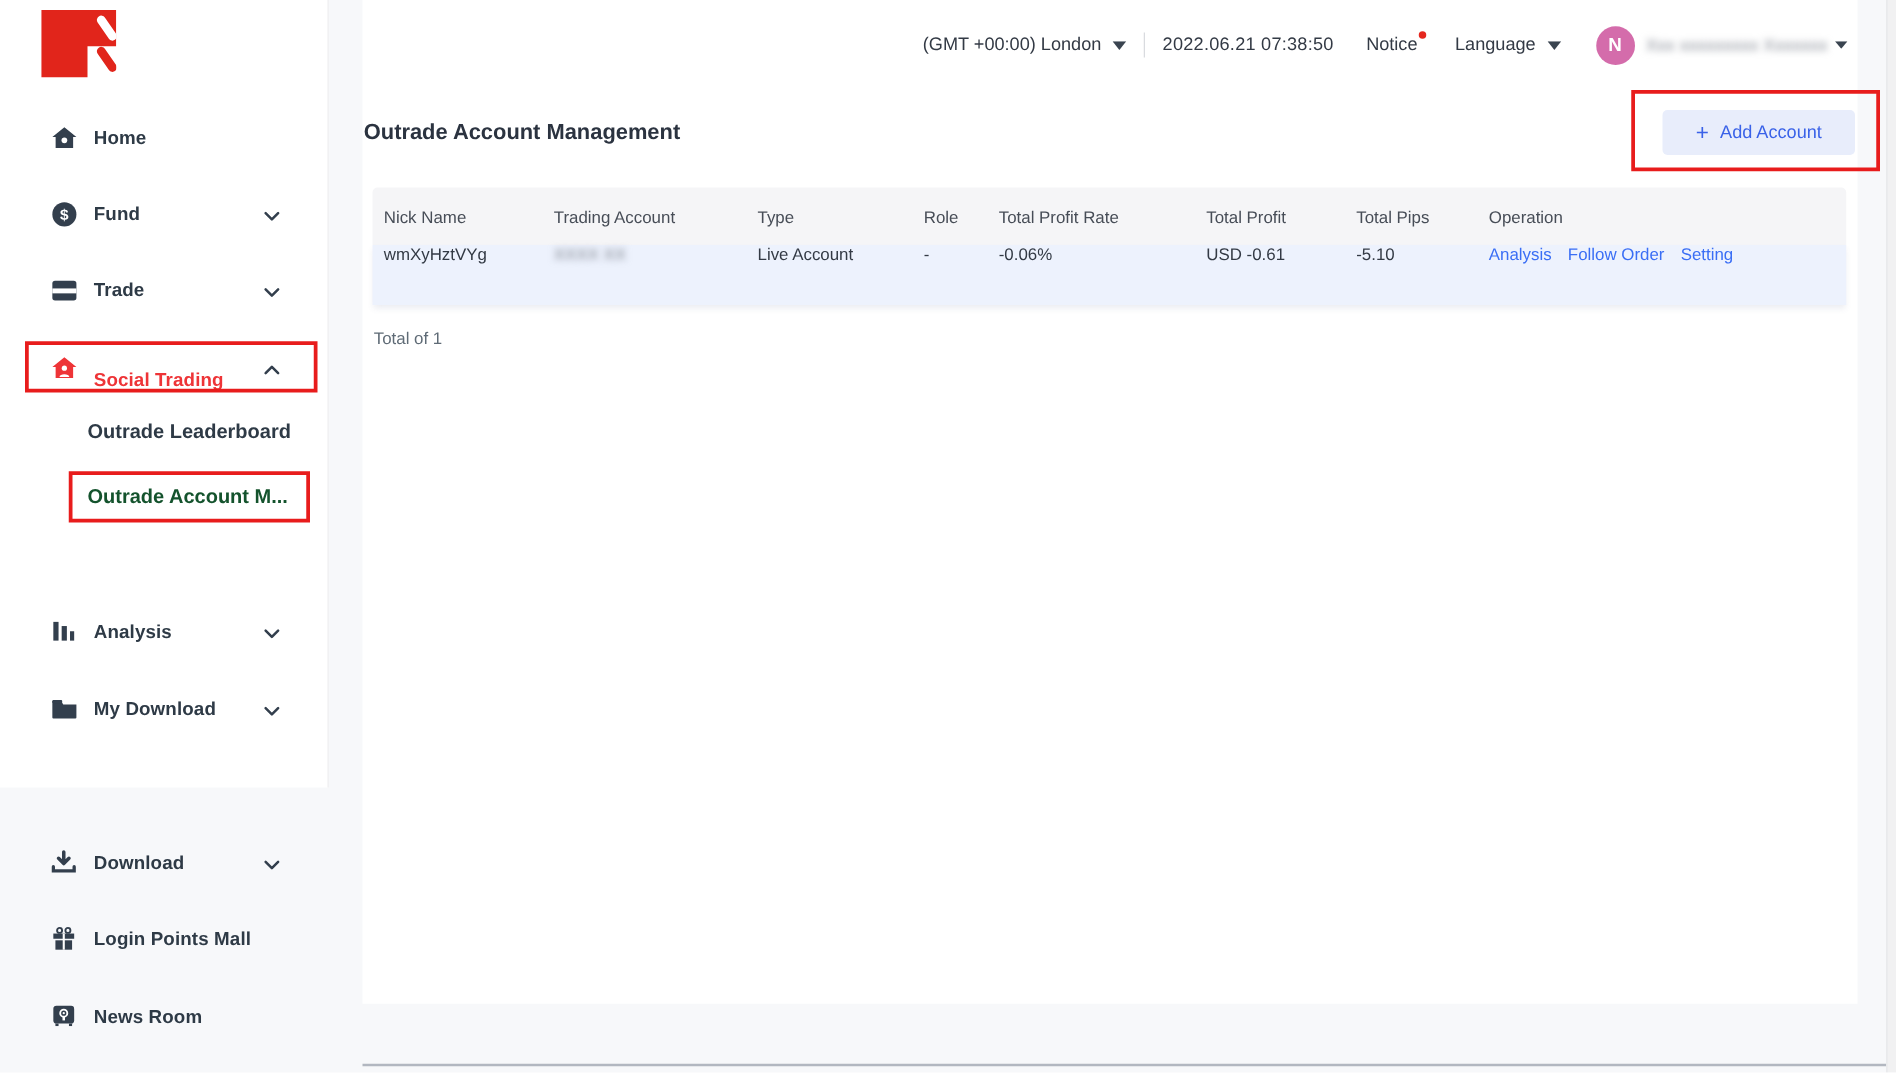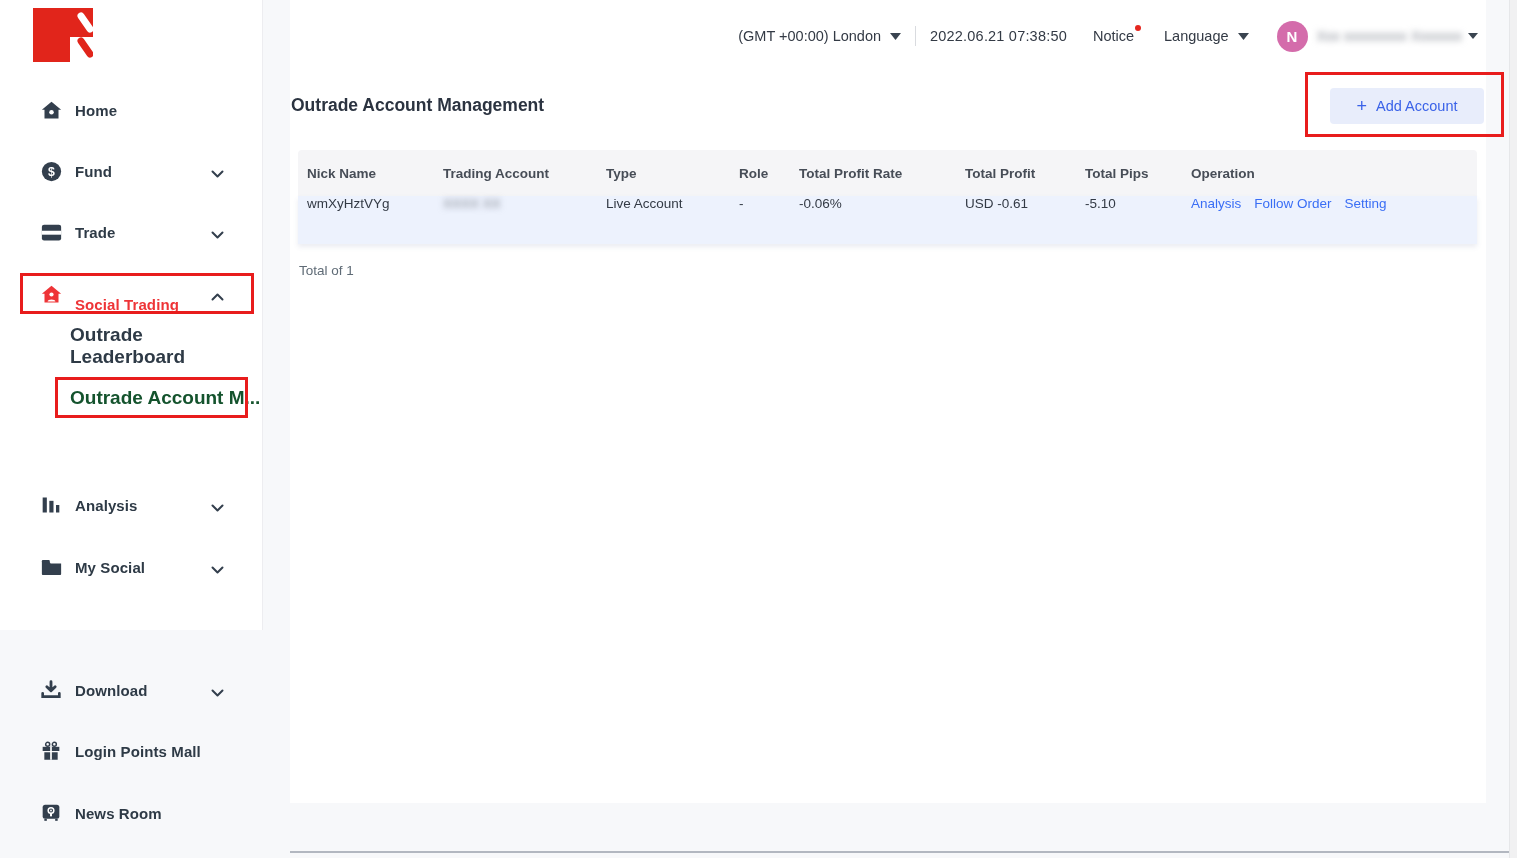--- a/index.html
+++ b/index.html
@@ -8,21 +8,21 @@
 
   
   .sidebar { position:absolute; left:0; top:0; width:263px; height:630px; background:#ffffff; border-right:1px solid #ededf0; z-index:2; }
   .logo { position:absolute; left:33px; top:8px; }
   .nav-item { position:absolute; left:0; width:263px; height:40px; display:flex; align-items:center; padding-left:40px; cursor:pointer; }
   .nav-item .icon { width:22px; height:22px; display:flex; align-items:center; justify-content:center; flex:0 0 22px; }
   .nav-item .lbl { margin-left:13px; font-size:15px; font-weight:700; color:#2e3a46; letter-spacing:0.1px; }
   .nav-item .chev { position:absolute; left:211px; top:14px; }
   .nav-item.active .lbl { color:#ee3437;margin-top:20px; }
   .sub-item { position:absolute; left:0; width:263px; height:40px; display:flex; align-items:center; padding-left:70px; cursor:pointer; }
-  .sub-item .lbl { font-size:19px; font-weight:700; color:#2e3a46; }
+  .sub-item .lbl { font-size:16px; font-weight:700; color:#2e3a46; }
   .sub-item.active .lbl { color:#14532d; }
 
   
   .anno { position:absolute; border:3px solid #e81c1c; z-index:9; pointer-events:none; }
 
   
   .main-card { position:absolute; left:290px; top:0; width:1196px; height:803px; background:#ffffff; z-index:1; }
 
   .topbar { position:absolute; left:568px; top:0; height:72px; right:39px; display:flex; align-items:center; justify-content:flex-end; z-index:3; font-size:14.5px; color:#333a45; }
   .tz { display:flex; align-items:center; gap:9px; cursor:pointer; }
@@ -34,21 +34,21 @@
   .avatar { margin-left:28px; width:31px; height:31px; border-radius:50%; background:#d46cab; color:#fff; font-size:15px; font-weight:700; display:flex; align-items:center; justify-content:center; }
   .uname { margin-left:9px; max-width:160px; white-space:nowrap; overflow:hidden; filter:blur(3px); color:#8a8f99; font-size:14px; }
   .ucaret { margin-left:6px; }
 
   .page-title { position:absolute; left:291px; top:95px; font-size:17.5px; font-weight:700; color:#2b3340; z-index:3; }
 
   .add-btn { position:absolute; left:1330px; top:88px; width:154px; height:36px; background:#e8edfb; border:none; border-radius:4px; color:#3a62e8; font-size:14.5px; font-family:"Liberation Sans",sans-serif; display:flex; align-items:center; justify-content:center; gap:9px; cursor:pointer; z-index:3; }
   .add-btn .plus { font-size:18px; font-weight:400; line-height:1; }
 
   .table { position:absolute; left:298px; top:150px; width:1179px; z-index:3; font-size:13.5px; }
-  .thead { height:46px; background:#f5f5f7; border-radius:4px 4px 0 0; display:flex; align-items:center; padding-left:9px; color:#474d57;font-weight:bold; }
+  .thead { height:46px; background:#f5f5f7; border-radius:4px 4px 0 0; display:flex; align-items:center; padding-left:9px; color:#474d57; }
   .trow  { height:48px; background:#edf2fd; display:flex; padding-left:9px; color:#333a45; box-shadow:0 3px 5px rgba(90,100,140,0.12); }
   .c0{width:136px;} .c1{width:163px;} .c2{width:133px;} .c3{width:60px;} .c4{width:166px;} .c5{width:120px;} .c6{width:106px;} .c7{flex:1;}
   .redacted { filter:blur(3px); color:#7d838e; }
   .ops { display:flex; gap:13px; }
   .ops a { color:#3a6ef5; text-decoration:none; cursor:pointer; }
 
   .total { position:absolute; left:299px; top:263px; font-size:13.5px; color:#5f6b76; z-index:3; }
 
   .bottom-line { position:absolute; left:290px; right:8px; top:851px; height:2px; background:#b2b7c0; z-index:3; }
   .scrollbar { position:absolute; right:0; top:0; width:8px; height:858px; background:#f1f1f2; border-left:1px solid #e6e7e9; z-index:5; }
@@ -137,21 +137,21 @@
         </svg></span>
   </div>
 
   <div class="nav-item" style="top:547px">
     <span class="icon">
       <svg width="21" height="18" viewBox="0 0 24 20">
           <path d="M1 3 H9 L11 6 H23 V18 Q23 19 22 19 H2 Q1 19 1 18 Z" fill="#333f4d"></path>
           <rect x="1" y="2" width="9" height="3" rx="1" fill="#333f4d"></rect>
         </svg>
     </span>
-    <span class="lbl">My Social</span>
+    <span class="lbl">My Download</span>
     <span class="chev"><svg width="13" height="9" viewBox="0 0 13 9">
           <polyline points="1.5,1.5 6.5,6.5 11.5,1.5" fill="none" stroke="#333f4d" stroke-width="2" stroke-linecap="round" stroke-linejoin="round"></polyline>
         </svg></span>
   </div>
 
 
   <div class="nav-item" style="top:670px">
     <span class="icon">
       <svg width="20" height="20" viewBox="0 0 24 24">
           <path d="M12 2 V11 M12 13 L7 8 M12 13 L17 8" stroke="#333f4d" stroke-width="3.4" stroke-linecap="round" stroke-linejoin="round" fill="none"></path>

